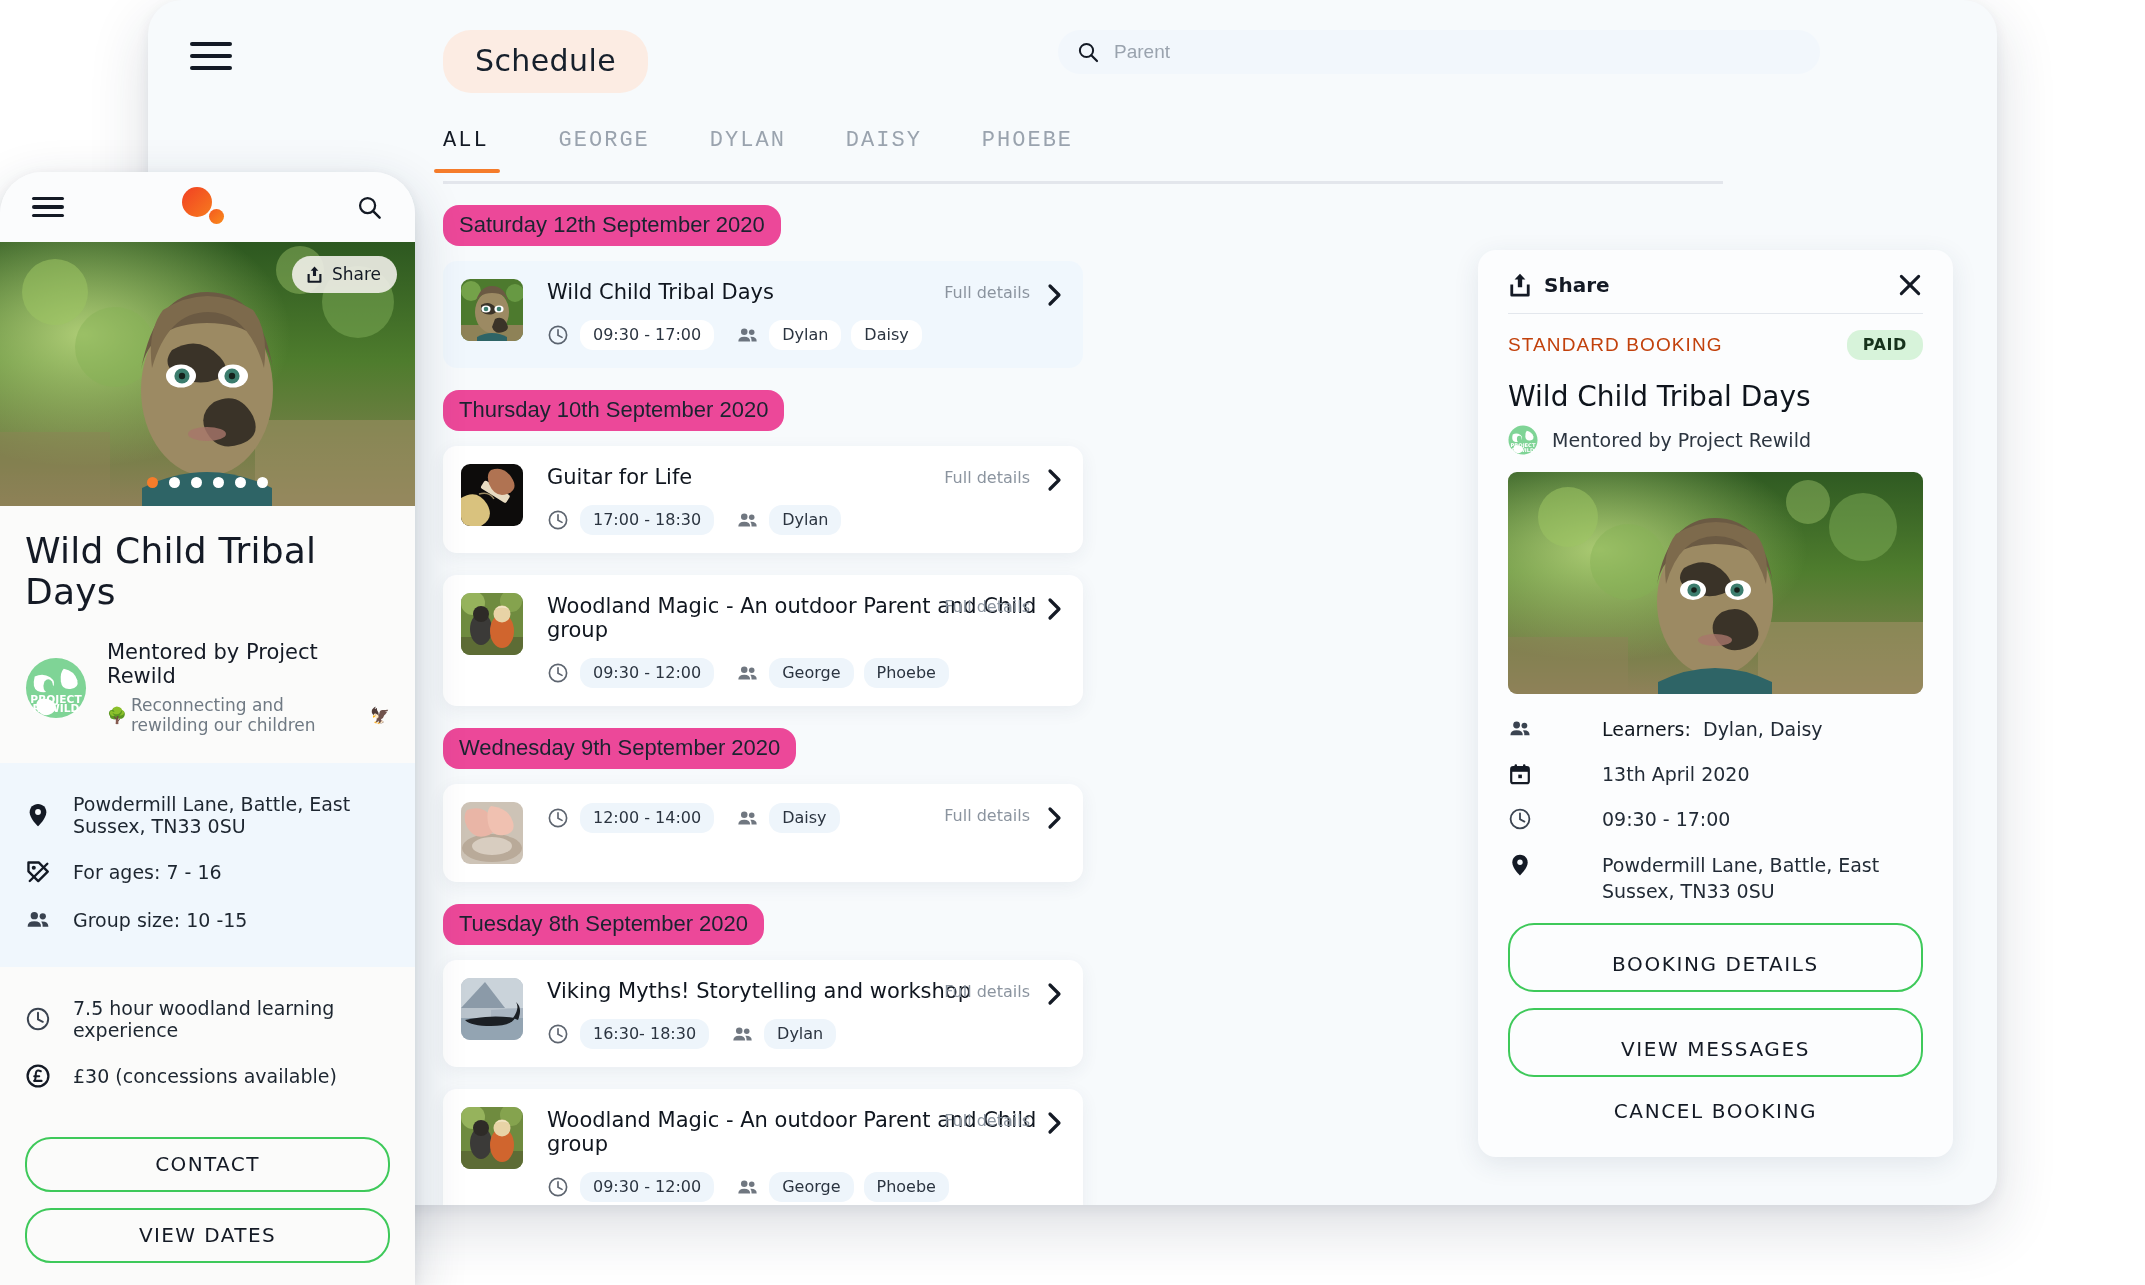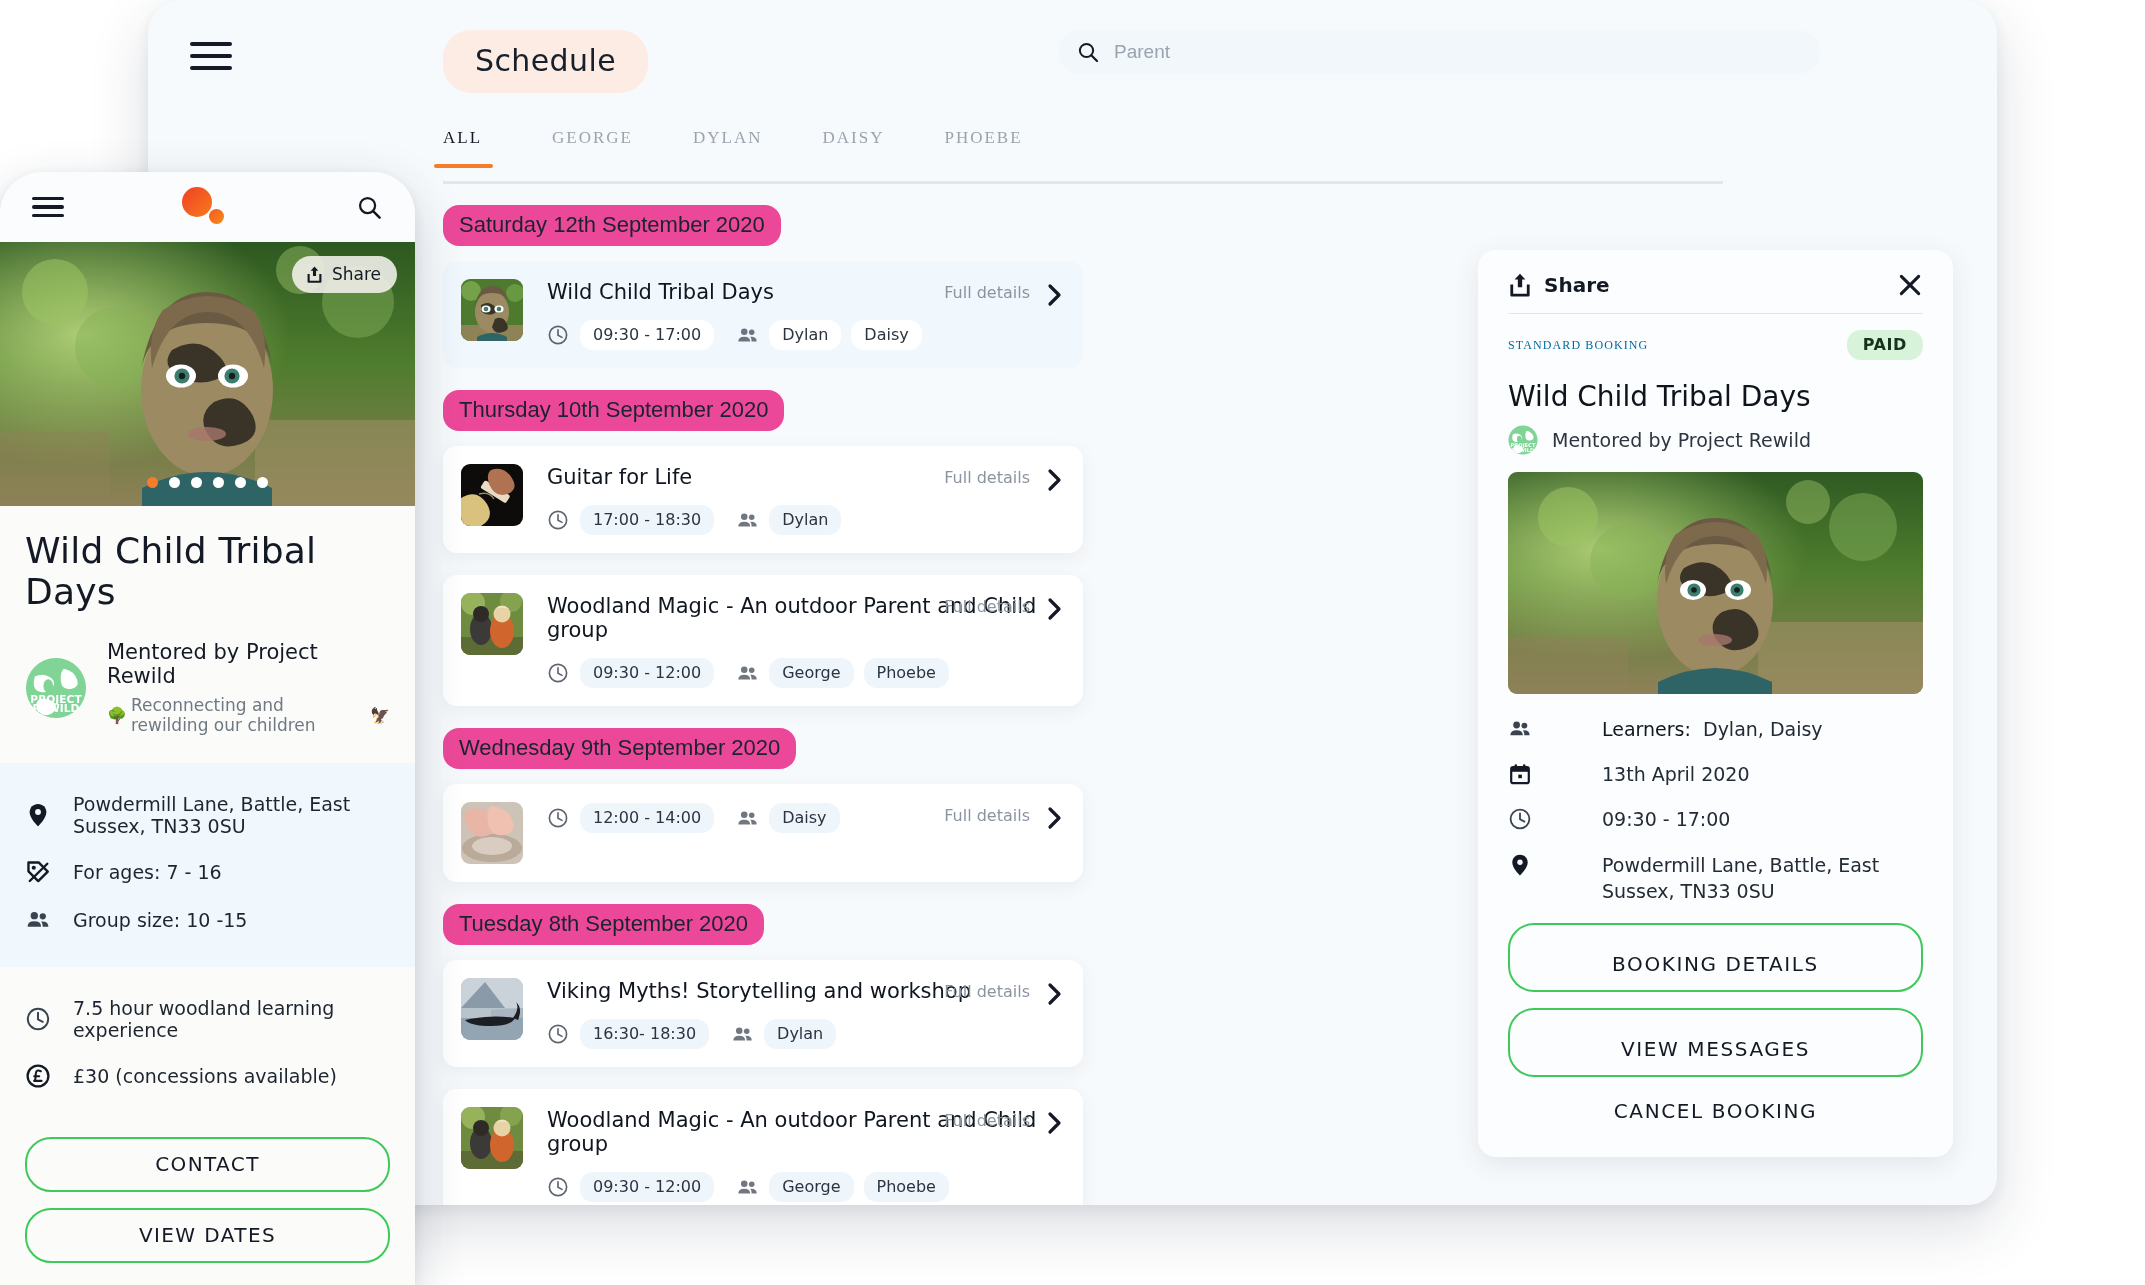--- a/index.html
+++ b/index.html
@@ -58,24 +58,24 @@
   .searchbar .sph { font-size: 19px; color: #9aa3ae; }
 
   
   .tabs {
     position: absolute; left: 295px; top: 128px;
     width: 1280px; height: 56px;
     display: flex; align-items: flex-start;
     border-bottom: 3px solid #e3e6ec;
   }
   .tab {
-    font-size: 17px; letter-spacing: 2px; color: #9aa3ae;
+    font-size: 22px; letter-spacing: 2px; color: #9aa3ae;
     padding: 0 0 17px 0; margin-right: 60px;
     cursor: pointer;
-    font-family: Liberation Serif, serif;
+    font-family: Liberation Mono, monospace;
     text-align: right;
   }
   .tab:first-child { margin-right: 70px; }
   .tab.active { color: #141a25; position: relative; }
   .tab.active::after {
     content: ""; position: absolute; left: -9px; right: -11px; bottom: -3px;
     height: 4px; background: #f57c2b; border-radius: 2px;
   }
 
   
@@ -141,21 +141,21 @@
     border-radius: 18px;
     box-shadow: 0 7px 26px rgba(40,60,90,0.10);
     padding: 22px 30px 26px 30px;
   }
   .dp-top { display: flex; align-items: center; padding-bottom: 15px; }
   .dp-share-ico { width: 24px; height: 26px; margin-right: 12px; }
   .dp-share-txt { font-size: 20px; color: #141a25; font-weight: bold; font-family: "DejaVu Sans", sans-serif; }
   .dp-close { margin-left: auto; width: 26px; height: 26px; cursor: pointer; }
   .dp-rule { height: 1px; background: #e3e7ed; margin-bottom: 16px; }
   .dp-tagrow { display: flex; align-items: center; margin-bottom: 20px; }
-  .dp-standard { font-size: 12px; letter-spacing: 1.1px; color: #0369a1; font-family: Liberation Serif, serif;}
+  .dp-standard { font-size: 19px; letter-spacing: 1.1px; color: #c2410c; font-family: Liberation Sans, sans-serif;}
   .dp-paid {
     margin-left: auto;
     background: #d7f3da; color: #17331c;
     border-radius: 14px; padding: 5px 16px 6px 16px;
     font-size: 16px; font-weight: bold; letter-spacing: .6px;
     font-family: "DejaVu Sans", sans-serif;
   }
   .dp-title { font-size: 28px; color: #0e141c; margin-bottom: 12px; font-family: "DejaVu Sans", sans-serif;}
   .dp-mentor { display: flex; align-items: center; margin-bottom: 17px; }
   .dp-mentor-name { font-size: 19px; color: #2c3views; color: #2c3540; font-family: "DejaVu Sans", sans-serif;}

